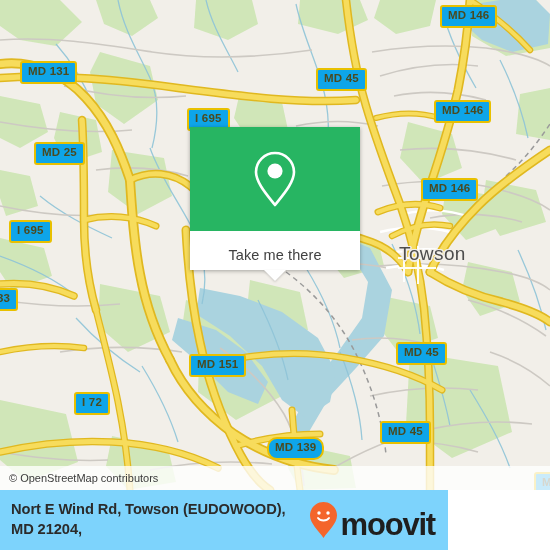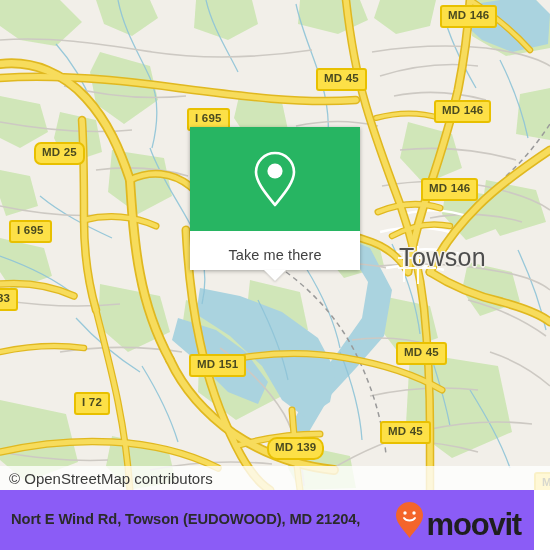--- a/index.html
+++ b/index.html
@@ -35,40 +35,40 @@
     position: absolute;
     left: 0; top: 0;
     width: 550px;
     height: 490px;
     display: block;
   }
 
   
   .shield {
     position: absolute;
-    background: #fde047;
+    background: #0ea5e9;
     border: 2px solid #e8c000;
     border-radius: 3px;
     color: #4a4a20;
     font-family: "Liberation Sans", sans-serif;
     font-size: 11.5px;
     font-weight: bold;
     line-height: 1;
     padding: 3px 6px 4px 6px;
     white-space: nowrap;
     letter-spacing: 0.2px;
     box-sizing: border-box;
   }
 
   
   .place-label {
     position: absolute;
     color: #4d4d4d;
     font-family: "Liberation Sans", sans-serif;
-    font-size: 25px;
+    font-size: 19px;
     font-weight: normal;
     letter-spacing: 0.4px;
     white-space: nowrap;
     text-shadow:
       1.5px 0 #f2efe9, -1.5px 0 #f2efe9,
       0 1.5px #f2efe9, 0 -1.5px #f2efe9,
       1px 1px #f2efe9, -1px -1px #f2efe9,
       1px -1px #f2efe9, -1px 1px #f2efe9;
   }
 
@@ -125,32 +125,32 @@
     height: 24px;
     background: rgba(255,255,255,0.78);
     display: flex;
     align-items: center;
     box-sizing: border-box;
     padding-left: 9px;
   }
   #attribution-text {
     color: #3b3b3b;
     font-family: "Liberation Sans", sans-serif;
-    font-size: 15px;
+    font-size: 11px;
     white-space: nowrap;
   }
 
   
   #footer {
     position: absolute;
     left: 0;
     top: 490px;
-    width: 534px;
+    width: 448px;
     height: 60px;
-    background: #8b5cf6;
+    background: #7dd3fc;
     display: flex;
     align-items: center;
     box-sizing: border-box;
     padding: 0 13px 0 11px;
     overflow: hidden;
   }
   #footer-address {
     flex: 1 1 auto;
     color: #2b2b2b;
     font-family: "Liberation Sans", sans-serif;
@@ -357,25 +357,26 @@
       </g>
 
       <g stroke="#ffffff" stroke-width="2" fill="none" opacity="0.95">
         <path d="M398,258 L432,258"></path>
         <path d="M398,268 L436,268"></path>
         <path d="M404,248 L404,282"></path>
         <path d="M418,246 L418,284"></path>
       </g>
     </svg>
 
+    <div class="shield" style="left:20px;  top:61px;">MD 131</div>
     <div class="shield" style="left:316px; top:68px;">MD 45</div>
     <div class="shield" style="left:440px; top:5px;">MD 146</div>
     <div class="shield" style="left:434px; top:100px;">MD 146</div>
     <div class="shield" style="left:187px; top:108px;">I 695</div>
-    <div class="shield" style="left:34px;  top:142px;border-radius:7px;">MD 25</div>
+    <div class="shield" style="left:34px;  top:142px;">MD 25</div>
     <div class="shield" style="left:421px; top:178px;">MD 146</div>
     <div class="shield" style="left:9px;   top:220px;">I 695</div>
     <div class="shield" style="left:-11px; top:288px;">33</div>
     <div class="shield" style="left:396px; top:342px;">MD 45</div>
     <div class="shield" style="left:189px; top:354px;">MD 151</div>
     <div class="shield" style="left:74px;  top:392px;">I 72</div>
     <div class="shield" style="left:380px; top:421px;">MD 45</div>
     <div class="shield" style="left:267px; top:437px;border-radius:10px;">MD 139</div>
     <div class="shield" style="left:534px; top:472px;">MD</div>
 

